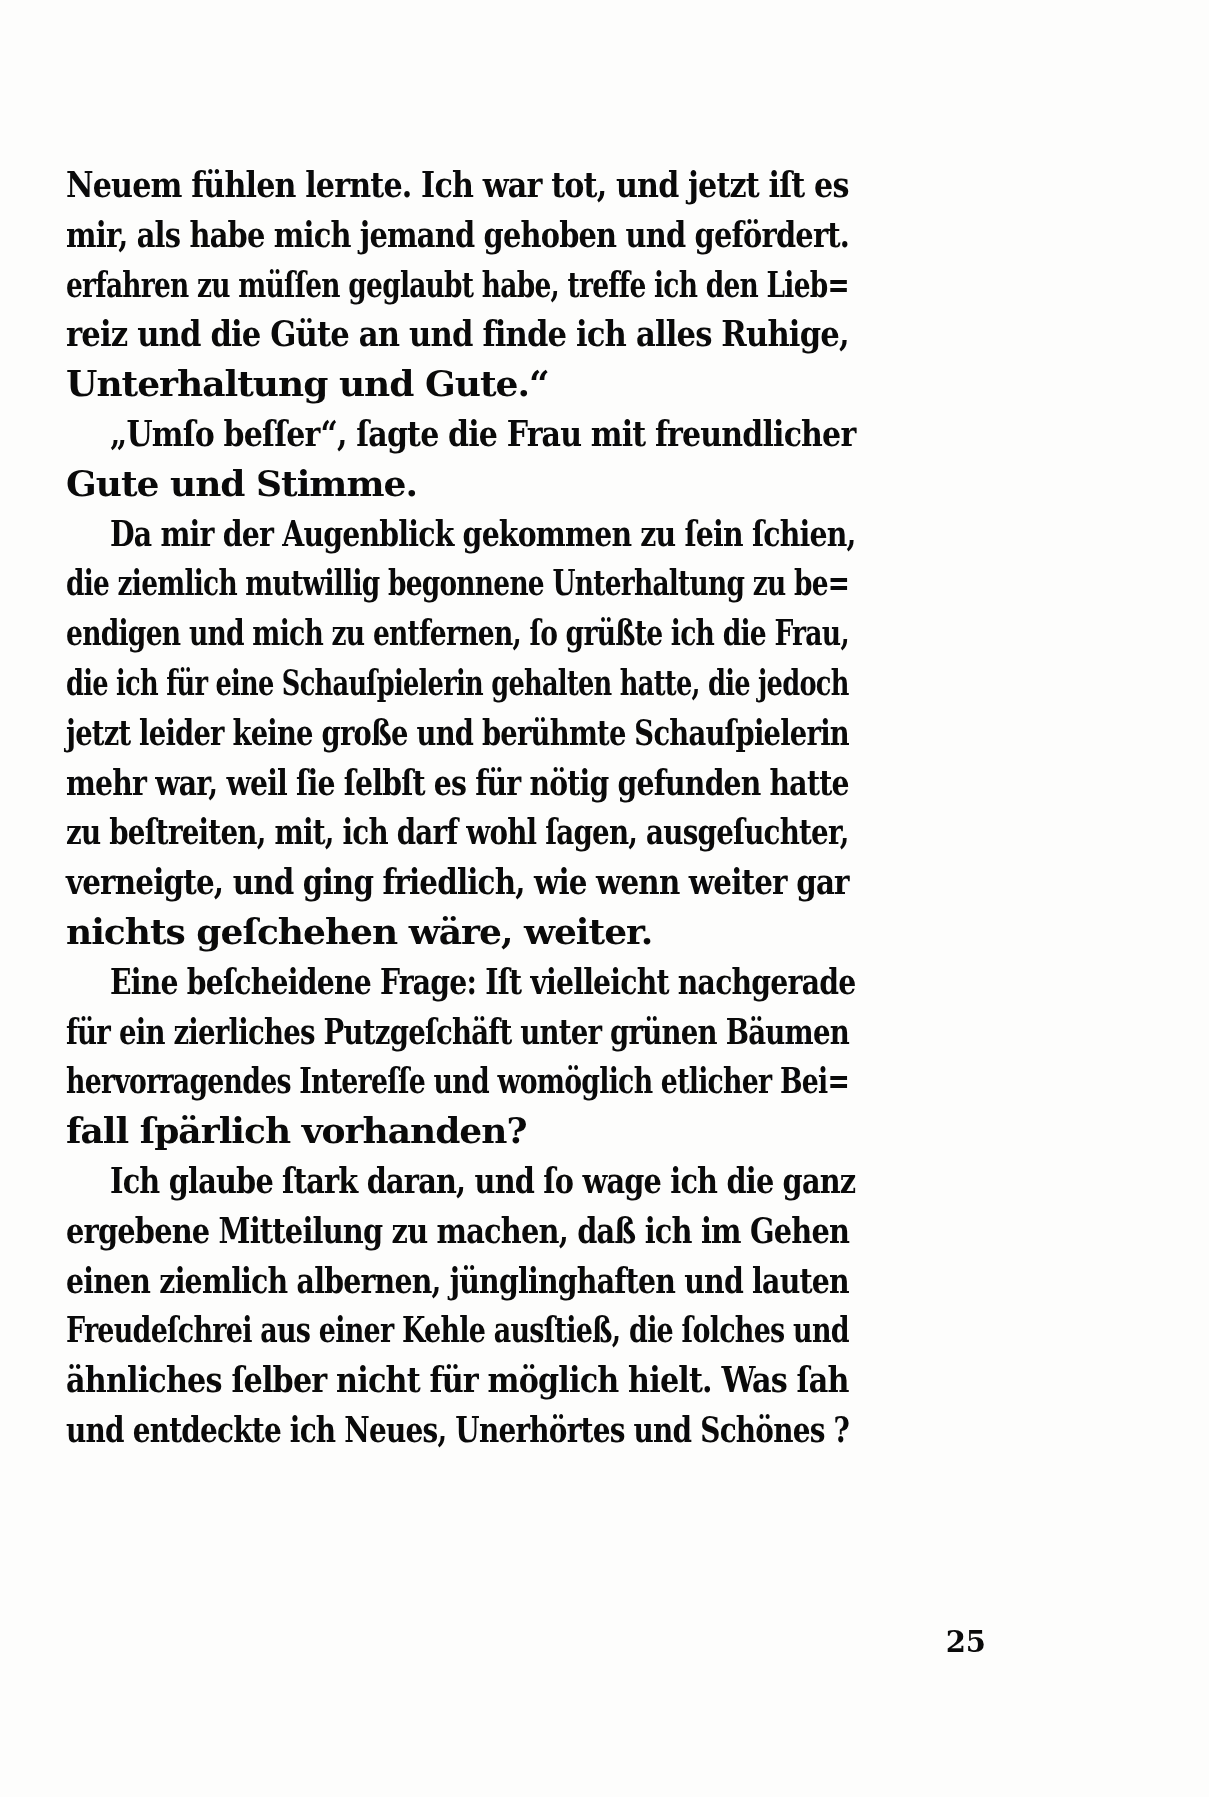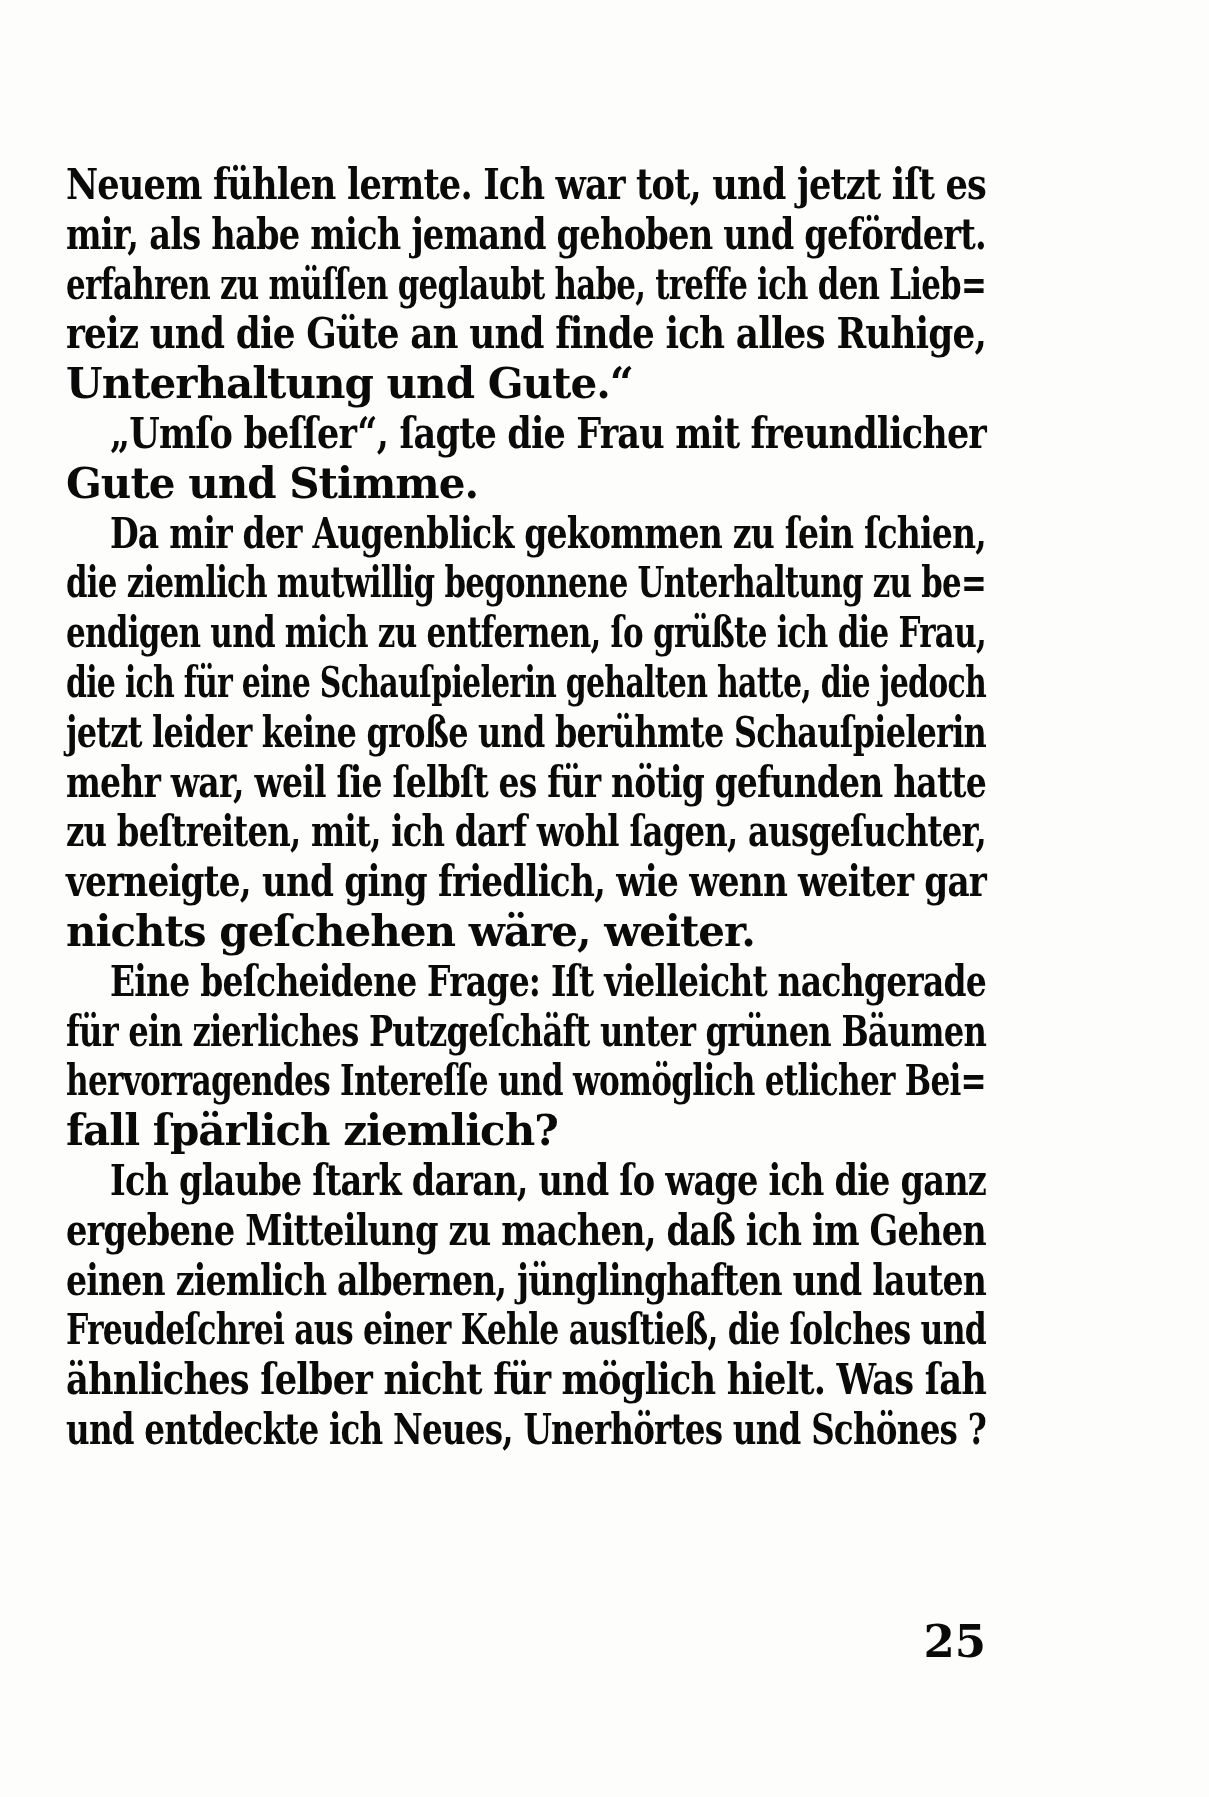--- a/index.html
+++ b/index.html
@@ -19,40 +19,40 @@
     background: #fdfdfc;
     overflow: hidden;
   }
   .text-block {
     position: absolute;
     left: 66px;
     top: 160px;
     width: 920px;
     font-family: "DejaVu Serif", serif;
     font-weight: 700;
-    font-size: 42px;
+    font-size: 36px;
     letter-spacing: -1px;
     color: #0a0a0a;
   }
   .line {
     height: 49.8px;
     line-height: 49.8px;
     white-space: nowrap;
   }
   .line-text {
     display: inline-block;
     transform-origin: 0 60%;
   }
   .page-number {
     position: absolute;
     right: 223px;
     top: 1622px;
     font-family: "DejaVu Serif", serif;
     font-weight: 700;
-    font-size: 45px;
+    font-size: 29px;
     line-height: 40px;
     color: #0a0a0a;
   }
 </style>
 </head>
 <body>
 
 <div class="page" style="background: rgb(253, 253, 252);">
   <div class="text-block" id="text-block" style="color: rgb(10, 10, 10);">
       <div class="line"><span class="line-text" style="transform: scaleX(0.837625);">Neuem fühlen lernte. Ich war tot, und jetzt iſt es</span></div>
@@ -67,21 +67,21 @@
       <div class="line"><span class="line-text" style="transform: scaleX(0.737198);">endigen und mich zu entfernen, ſo grüßte ich die Frau,</span></div>
       <div class="line"><span class="line-text" style="transform: scaleX(0.71254);">die ich für eine Schauſpielerin gehalten hatte, die jedoch</span></div>
       <div class="line"><span class="line-text" style="transform: scaleX(0.760193);">jetzt leider keine große und berühmte Schauſpielerin</span></div>
       <div class="line"><span class="line-text" style="transform: scaleX(0.78491);">mehr war, weil ſie ſelbſt es für nötig gefunden hatte</span></div>
       <div class="line"><span class="line-text" style="transform: scaleX(0.769975);">zu beſtreiten, mit, ich darf wohl ſagen, ausgeſuchter,</span></div>
       <div class="line"><span class="line-text" style="transform: scaleX(0.815558);">verneigte, und ging friedlich, wie wenn weiter gar</span></div>
       <div class="line"><span class="line-text" style="transform: scaleX(1);">nichts geſchehen wäre, weiter.</span></div>
       <div class="line"><span class="line-text" style="margin-left: 44px; transform: scaleX(0.78543);">Eine beſcheidene Frage: Iſt vielleicht nachgerade</span></div>
       <div class="line"><span class="line-text" style="transform: scaleX(0.765301);">für ein zierliches Putzgeſchäft unter grünen Bäumen</span></div>
       <div class="line"><span class="line-text" style="transform: scaleX(0.742197);">hervorragendes Intereſſe und womöglich etlicher Bei=</span></div>
-      <div class="line"><span class="line-text" style="transform: scaleX(1);">fall ſpärlich ziemlich?</span></div>
+      <div class="line"><span class="line-text" style="transform: scaleX(1);">fall ſpärlich vorhanden?</span></div>
       <div class="line"><span class="line-text" style="margin-left: 44px; transform: scaleX(0.79886);">Ich glaube ſtark daran, und ſo wage ich die ganz</span></div>
       <div class="line"><span class="line-text" style="transform: scaleX(0.800468);">ergebene Mitteilung zu machen, daß ich im Gehen</span></div>
       <div class="line"><span class="line-text" style="transform: scaleX(0.788272);">einen ziemlich albernen, jünglinghaften und lauten</span></div>
       <div class="line"><span class="line-text" style="transform: scaleX(0.748005);">Freudeſchrei aus einer Kehle ausſtieß, die ſolches und</span></div>
       <div class="line"><span class="line-text" style="transform: scaleX(0.840219);">ähnliches ſelber nicht für möglich hielt. Was ſah</span></div>
       <div class="line"><span class="line-text" style="transform: scaleX(0.775124);">und entdeckte ich Neues, Unerhörtes und Schönes ?</span></div>
     </div>
   <div class="page-number" style="color: rgb(10, 10, 10);">25</div>
 </div>
 

